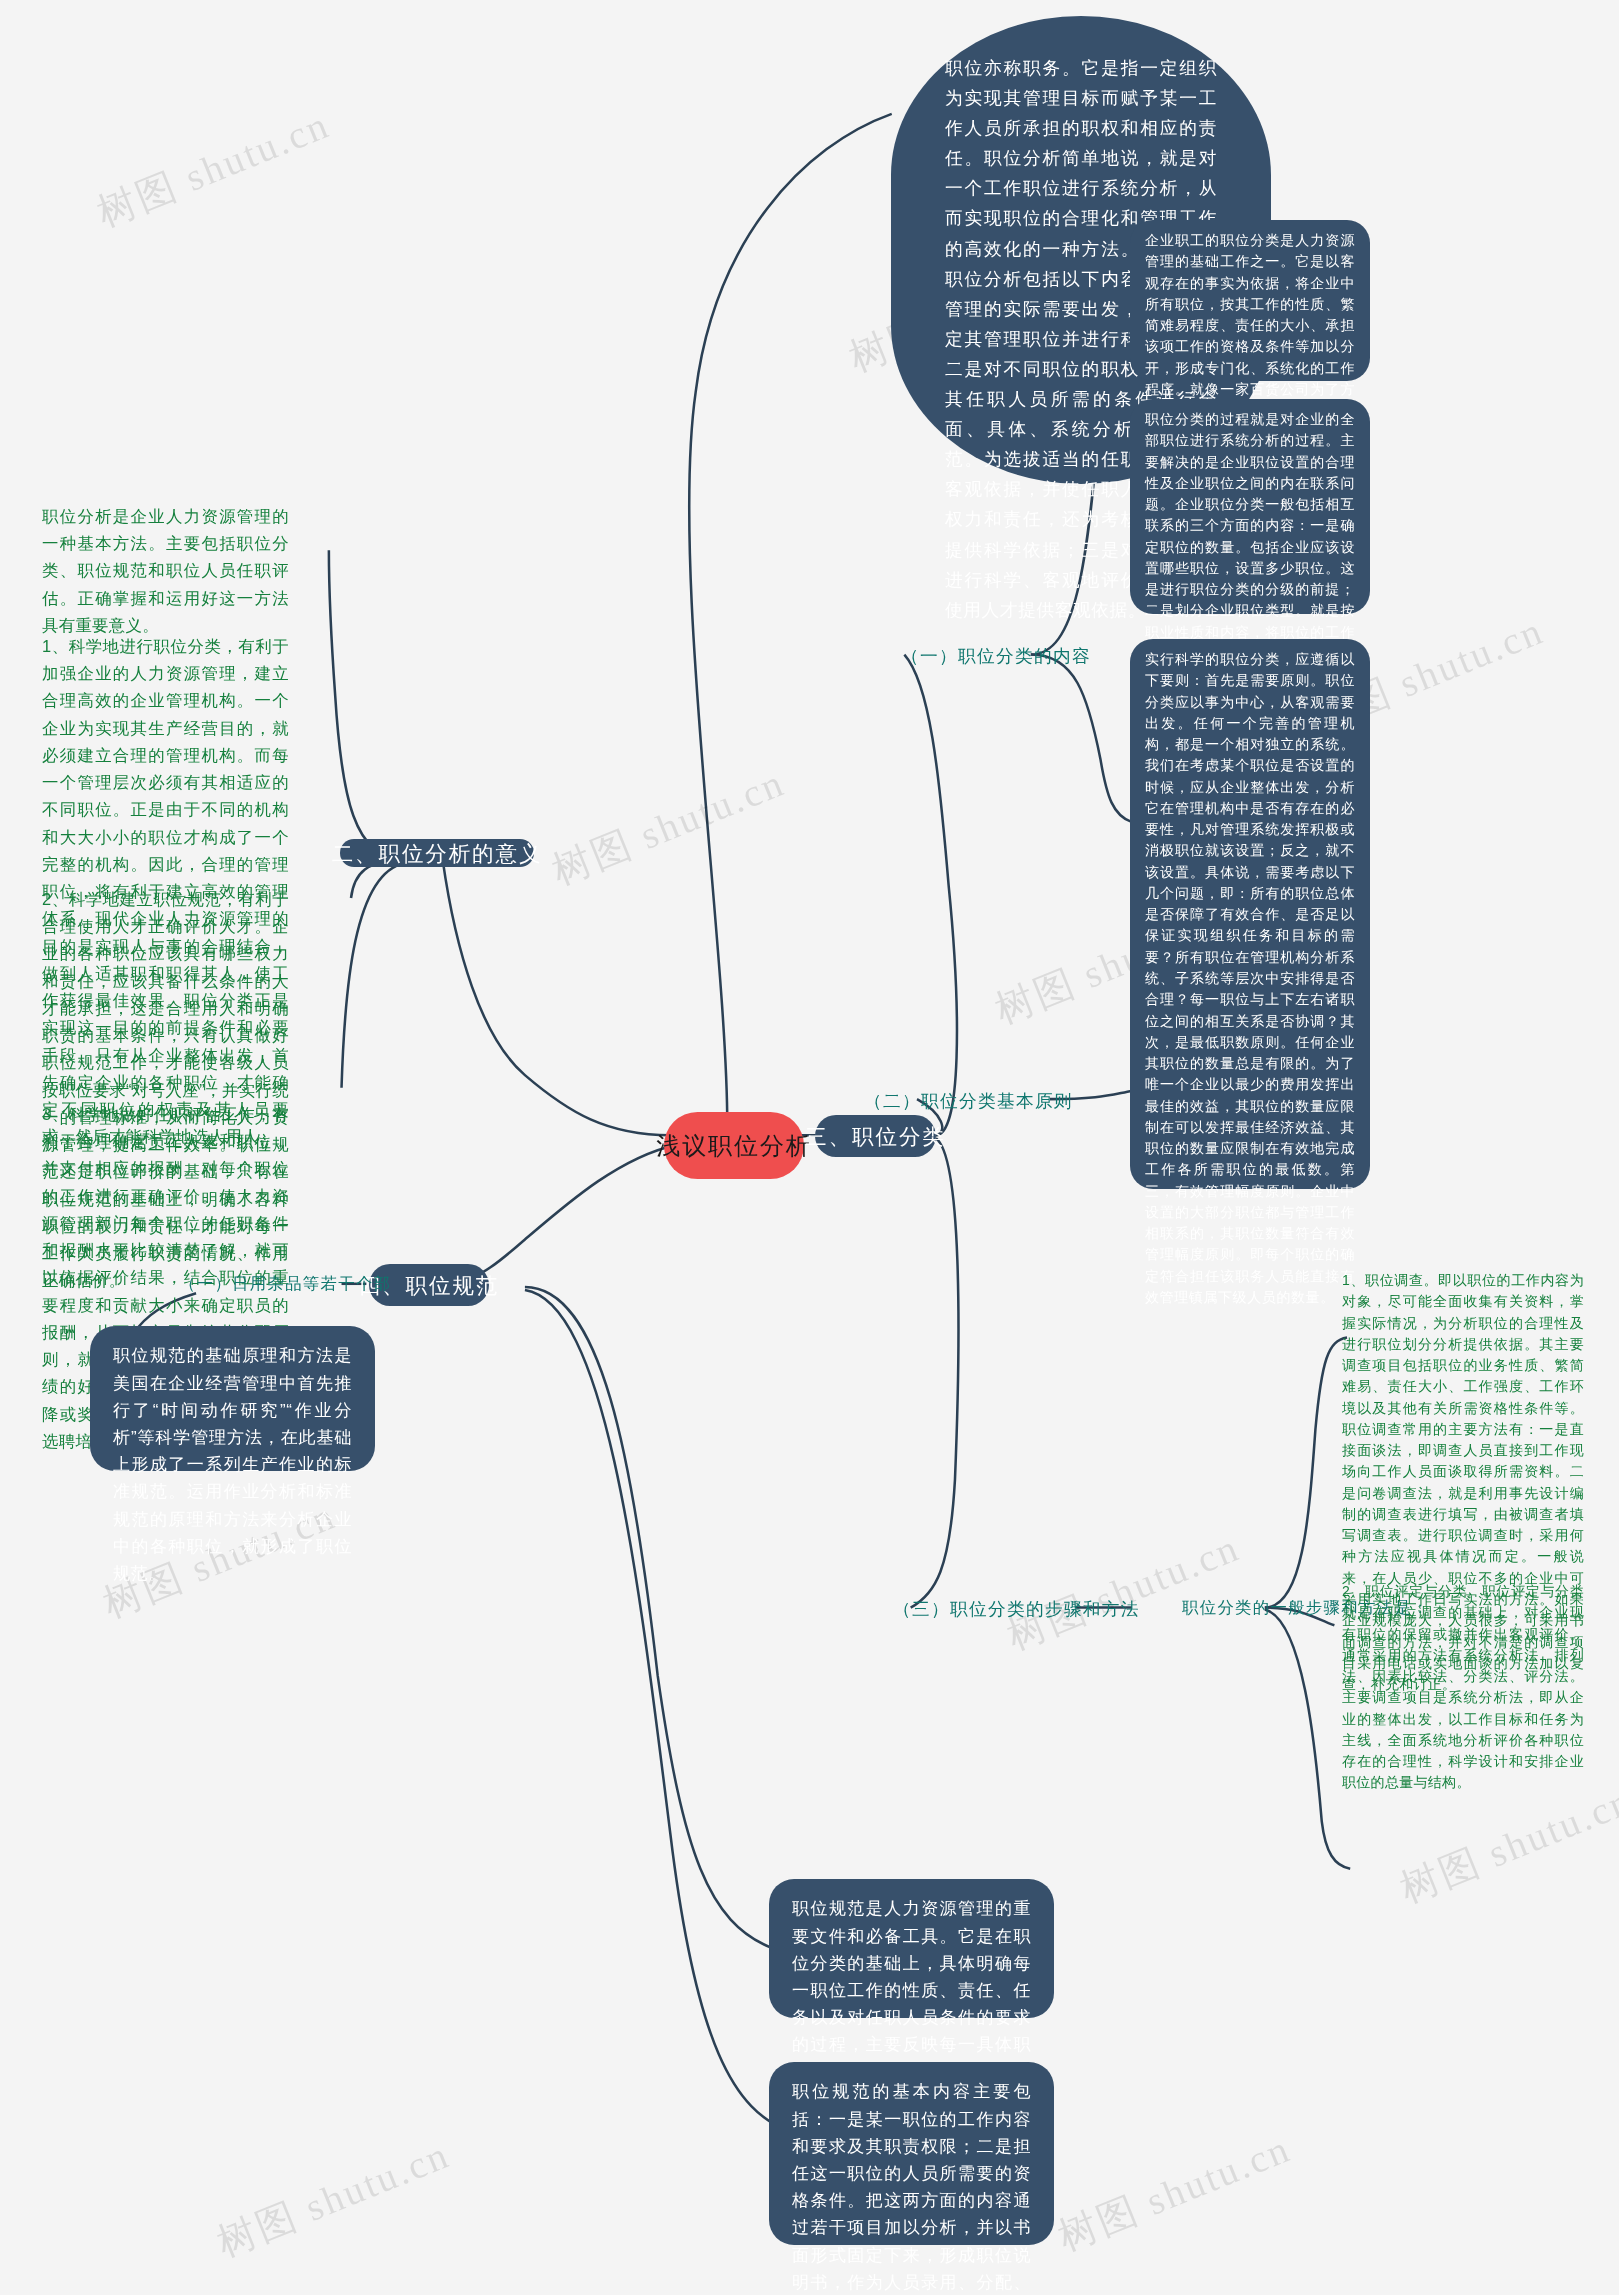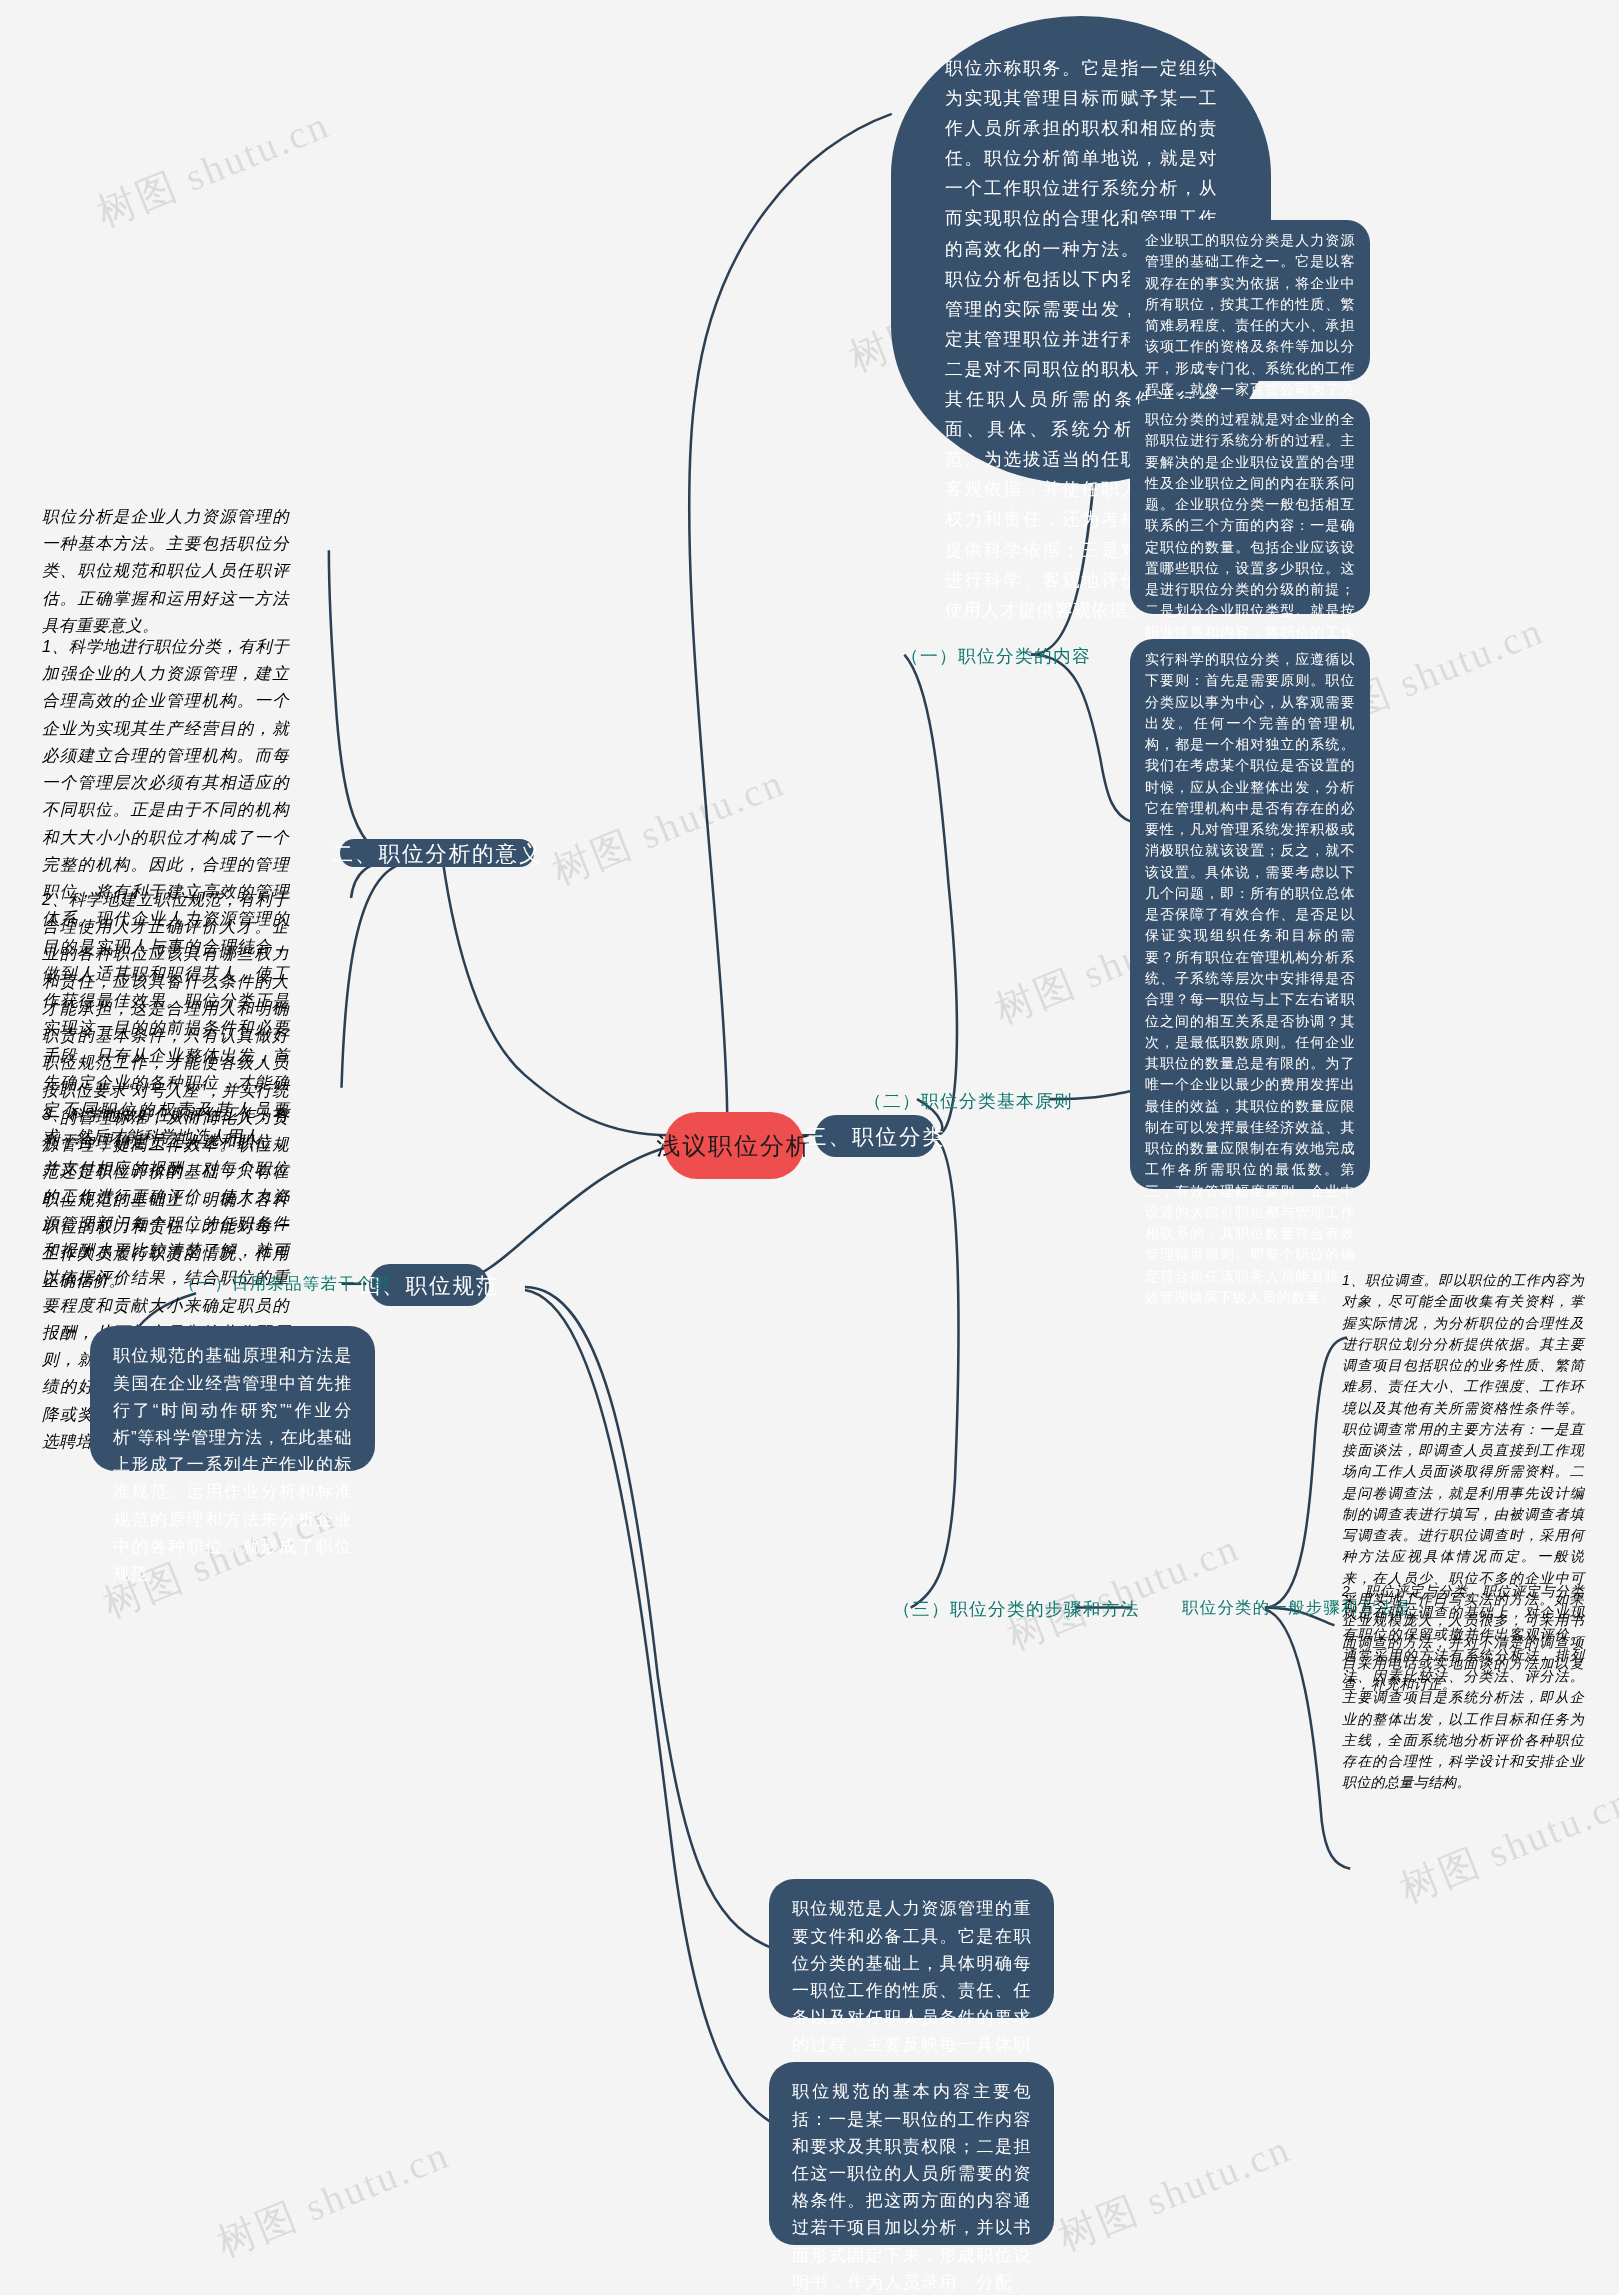--- a/index.html
+++ b/index.html
@@ -33,22 +33,22 @@
     font-size:24px;letter-spacing:1.9px;padding:10px 24px;white-space:nowrap;
   }
   .blob{
     position:absolute;background:#37506b;color:#ffffff;
     box-sizing:border-box;font-size:17.7px;line-height:1.62;
     letter-spacing:0.6px;text-align:justify;padding:16.4px 21.5px;
   }
   .blob.oval{border-radius:50%/34%;}
   .blob.rounded{border-radius:23px;}
   .plain{
-    position:absolute;color:#000000;box-sizing:border-box;
-    font-size:16.4px;line-height:1.66;letter-spacing:0.3px;text-align:justify;font-style:italic;
+    position:absolute;color:#15803d;box-sizing:border-box;
+    font-size:16.4px;line-height:1.66;letter-spacing:0.3px;text-align:justify;
   }
   .leaf{
     position:absolute;color:#0f766e;font-size:17.7px;letter-spacing:1.3px;
     white-space:nowrap;
   }
 </style>
 </head>
 <body>
 
 <div class="stage">

